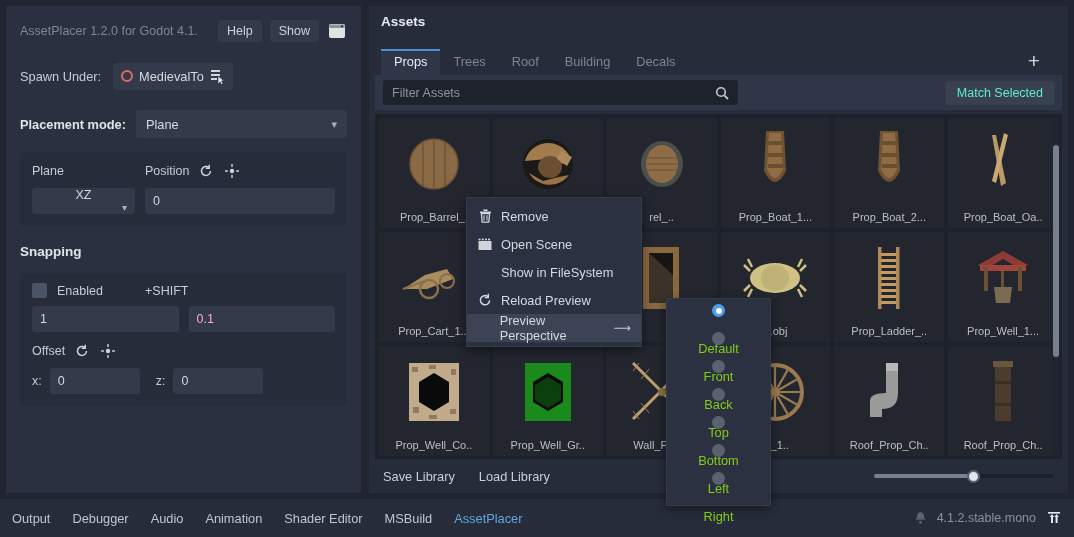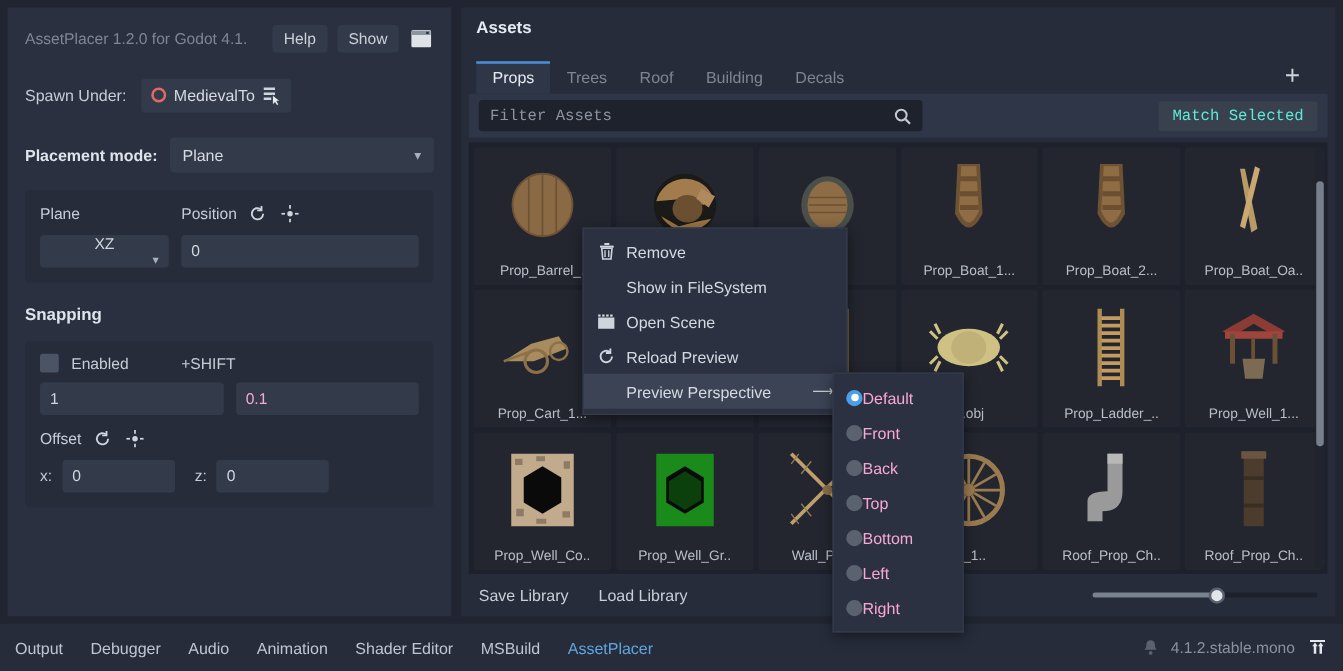--- a/index.html
+++ b/index.html
@@ -109,21 +109,21 @@
   .tab.active::before {
     content: ''; position: absolute; left: 0; right: 0; top: 0;
     height: 2px; background: #4a90d9;
   }
   .plus-btn {
     margin-left: auto; color: #cdd2db; font-size: 21px; line-height: 1;
     padding: 0 6px 4px 6px; cursor: pointer; font-weight: 300;
   }
   .filterbar {
     display: flex; align-items: center; gap: 13px;
-    background: #2f3648; padding: 5px 8px; margin: 0 6px; font-family: Liberation Mono, monospace;
+    background: #2f3648; padding: 5px 8px; margin: 0 6px;
   }
   .filter-input {
     flex: 1; background: #1e222c; border-radius: 3px; height: 25px;
     display: flex; align-items: center; padding: 0 9px;
     color: #8c93a1; font-size: 12.5px; cursor: text; max-width: 355px;
   }
   .filter-input .mag { margin-left: auto; color: #c3c9d3; }
   .match-btn {
     margin-left: auto; background: #39414f; color: #5eead4;
     font-size: 12.5px; padding: 5px 11px; border-radius: 3px;
@@ -182,41 +182,41 @@
     background: #262c3a; display: flex; align-items: center;
     padding: 0 12px; gap: 22px;
   }
   .sb-item { color: #c0c6d0; font-size: 12.8px; cursor: pointer; }
   .sb-item.active { color: #60a5e0; }
   .sb-right { margin-left: auto; display: flex; align-items: center; gap: 10px; }
   .sb-ver { color: #8b919d; font-size: 12.5px; }
 
   
   .ctxmenu {
-    position: absolute; left: 466px; top: 182px; width: 212px;
+    position: absolute; left: 466px; top: 197px; width: 176px;
     background: #2b3140; border: 1px solid #343b4b;
     padding: 4px 0; z-index: 50; box-shadow: 0 3px 10px rgba(0,0,0,.45);
   }
   .ctx-item {
     display: flex; align-items: center; gap: 8px; height: 28px;
     padding: 0 10px; color: #d4d9e2; font-size: 12.8px; cursor: pointer;
   }
   .ctx-item.hl { background: #3b4355; }
   .ctx-ic { width: 16px; display: flex; align-items: center;
             justify-content: center; color: #cfd4dd; }
   .ctx-arrow { margin-left: auto; color: #c3c9d3; font-size: 12px; }
 
   .submenu {
     position: absolute; left: 666px; top: 298px; width: 105px;
     background: #2b3140; border: 1px solid #343b4b;
     padding: 5px 0; z-index: 60; box-shadow: 0 3px 10px rgba(0,0,0,.45);
   }
   .sub-item {
-    display: flex; align-items: center; gap: 0; height: 28px;
-    padding: 0 10px; color: #f9a8d4; font-size: 12.8px; cursor: pointer;
+    display: flex; align-items: center; gap: 24px; height: 28px;
+    padding: 0 10px; color: #84cc16; font-size: 12.8px; cursor: pointer; flex-direction: column;
   }
   .radio {
     width: 13px; height: 13px; border-radius: 50%; background: #5a6270;
     flex: 0 0 13px;
   }
   .radio.on { background: #4a9eea; position: relative; }
   .radio.on::after {
     content:''; position: absolute; left: 3.5px; top: 3.5px;
     width: 6px; height: 6px; border-radius: 50%; background: #fff;
   }
@@ -625,36 +625,36 @@
             <rect x="1" y="2.5" width="11" height="1.6" fill="#cfd4dd"></rect>
             <rect x="4.5" y="0.4" width="4" height="1.6" fill="#cfd4dd"></rect>
             <path d="M2.4 4.6 h8.2 l-0.8 8.6 h-6.6 Z" fill="none" stroke="#cfd4dd" stroke-width="1.3"></path>
             <line x1="5" y1="6.2" x2="5" y2="11.6" stroke="#cfd4dd" stroke-width="1.1"></line>
             <line x1="8" y1="6.2" x2="8" y2="11.6" stroke="#cfd4dd" stroke-width="1.1"></line>
           </svg>
         </span>
         <span>Remove</span>
       </div>
       <div class="ctx-item">
-        <span class="ctx-ic"></span>
-        <span>Show in FileSystem</span>
-      </div>
-      <div class="ctx-item">
         <span class="ctx-ic">
           <svg width="14" height="13" viewBox="0 0 14 13">
             <rect x="0.5" y="3" width="13" height="9" fill="#cfd4dd"></rect>
             <g fill="#cfd4dd">
               <rect x="0.5" y="0.6" width="2" height="1.7"></rect>
               <rect x="3.7" y="0.6" width="2" height="1.7"></rect>
               <rect x="6.9" y="0.6" width="2" height="1.7"></rect>
               <rect x="10.1" y="0.6" width="2" height="1.7"></rect>
             </g>
           </svg>
         </span>
         <span>Open Scene</span>
+      </div>
+      <div class="ctx-item">
+        <span class="ctx-ic"></span>
+        <span>Show in FileSystem</span>
       </div>
       <div class="ctx-item">
         <span class="ctx-ic">
           <svg width="14" height="14" viewBox="0 0 14 14">
             <path d="M11.6 7.2a4.6 4.6 0 1 1-1.7-3.6" fill="none" stroke="#cfd4dd" stroke-width="1.5"></path>
             <path d="M10.3 0.8 L10.3 4.4 L6.7 4.4" fill="none" stroke="#cfd4dd" stroke-width="1.5"></path>
           </svg>
         </span>
         <span>Reload Preview</span>
       </div>

